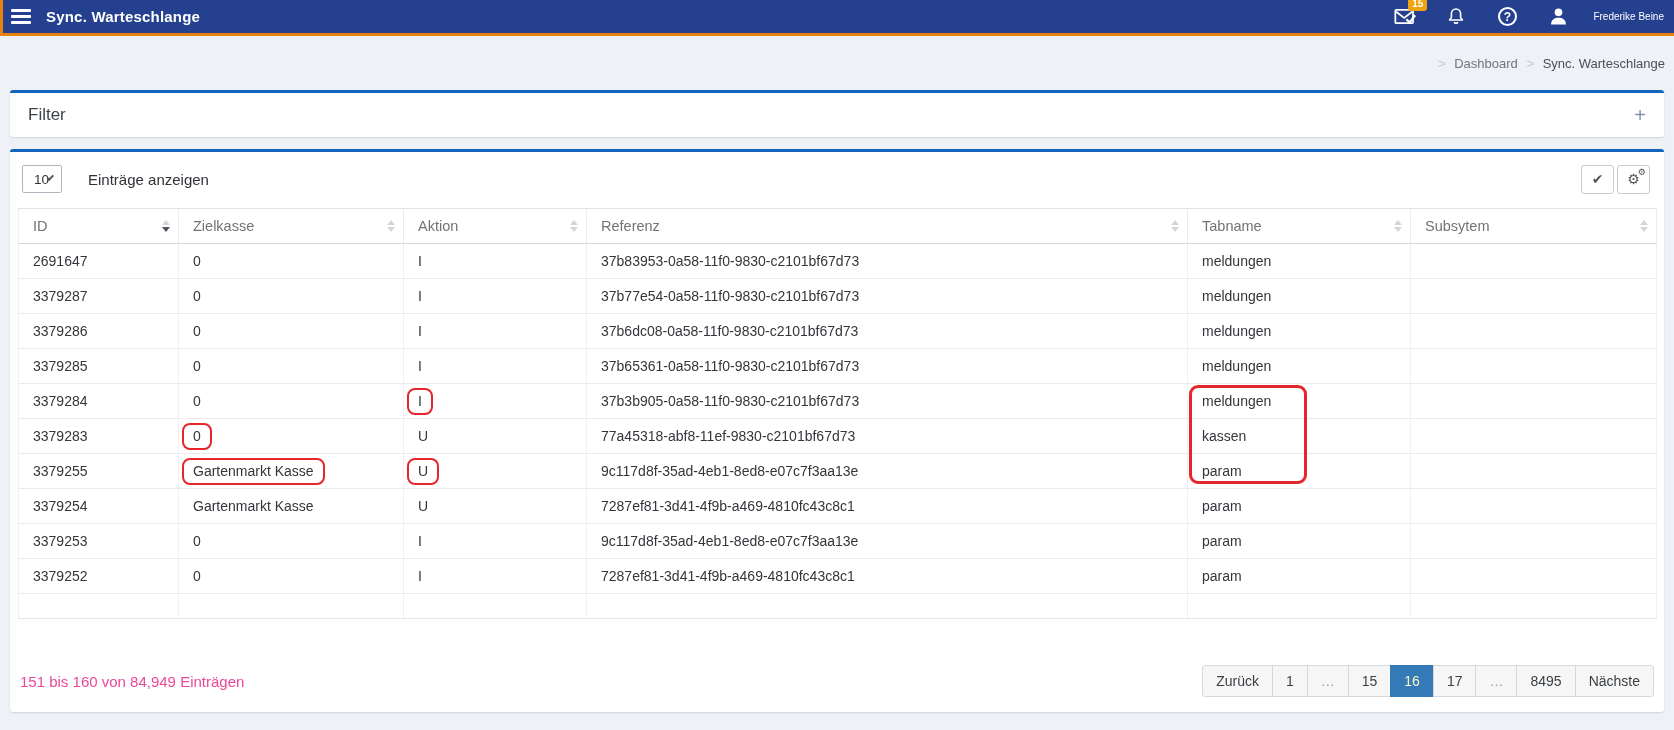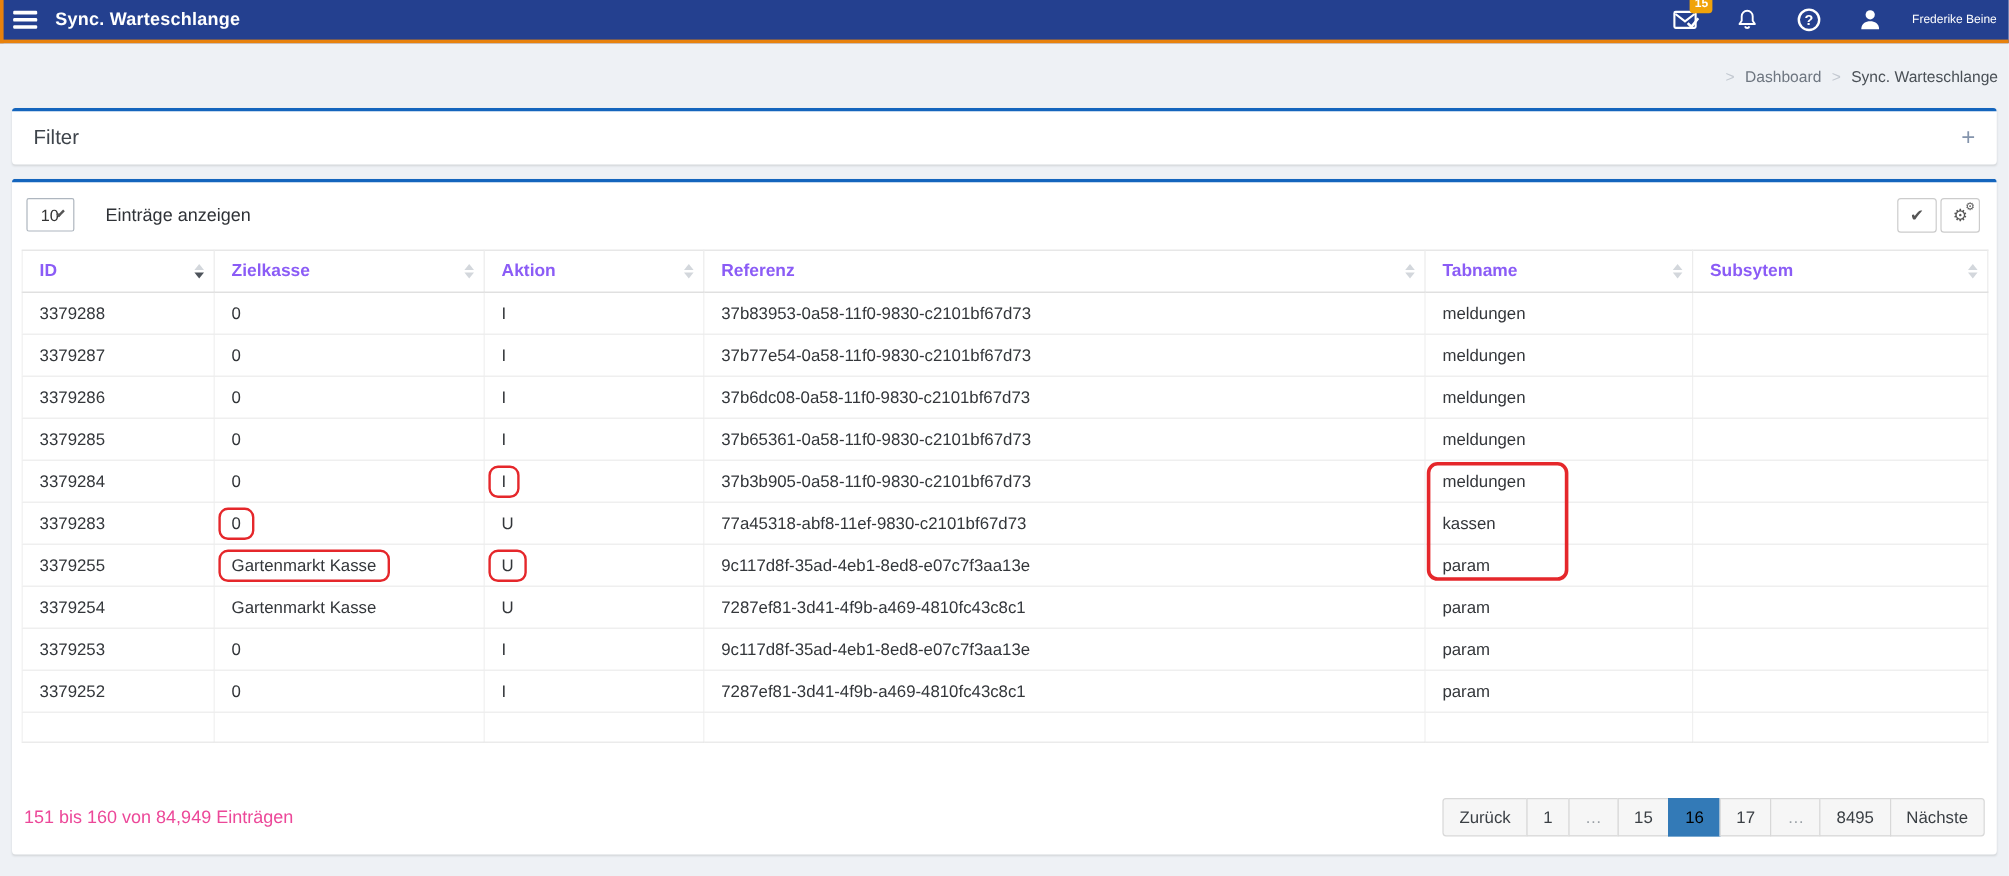--- a/index.html
+++ b/index.html
@@ -47,40 +47,40 @@
   .controls-label{margin-left:26px;font-size:15px;color:#2f3237}
   .controls-right{margin-left:auto;display:flex;gap:3px}
   .tool-btn{width:33px;height:29px;border:1px solid #ccc;border-radius:3px;background:#fff;display:flex;
     align-items:center;justify-content:center;color:#555;font-size:14px;cursor:pointer;padding:0}
   .gears{position:relative;font-size:14px;line-height:1}
   .gear-small{position:absolute;font-size:9px;right:-6px;top:-4px}
   
   .table-wrap{position:relative;margin-top:14px}
   table{border-collapse:collapse;table-layout:fixed;width:1638px;border-left:1px solid #f0f0f0}
   thead th{border-top:1px solid #e2e2e2;border-bottom:1px solid #d9d9d9;border-right:1px solid #ececec;
-    height:35px;text-align:left;padding:0 26px 0 14px;font-size:14.5px;color:#8b5cf6;position:relative;font-weight:700;cursor:pointer}
+    height:35px;text-align:left;padding:0 26px 0 14px;font-size:14.5px;color:#737373;position:relative;font-weight:400;cursor:pointer}
   tbody td{height:35px;padding:0 14px;font-size:14px;color:#33363a;
     border-bottom:1px solid #ebebeb;border-right:1px solid #f0f0f0;overflow:hidden;white-space:nowrap}
   tfoot th{height:25px;border-bottom:1px solid #e6e6e6;border-right:1px solid #f0f0f0}
   .sort{position:absolute;right:8px;top:50%;transform:translateY(-50%);display:flex;flex-direction:column;gap:2px}
   .tri{width:0;height:0;border-left:4px solid transparent;border-right:4px solid transparent}
   .tri-up{border-bottom:5px solid #d3d7dc}
   .tri-down{border-top:5px solid #d3d7dc}
   .sort.desc .tri-down{border-top-color:#4e545b}
   .hl{display:inline-block;border:2px solid var(--hl);border-radius:8px;padding:3px 9px 4px;margin:-5px 0 -5px -11px}
   .group-box{position:absolute;border:3px solid var(--hl);border-radius:9px;pointer-events:none}
   
   .footer-row{display:flex;align-items:center;margin:46px 0 0 2px;padding-right:2px}
   .info{font-size:15px;color:#ec4899}
   .pagination{margin-left:auto;display:flex}
   .page-btn{min-width:18px;text-align:center;padding:7px 13px;font-size:14px;color:#3a3f44;
     background:#f6f6f6;border:1px solid #d8d8d8;margin-left:-1px;cursor:pointer;user-select:none}
   .page-btn:first-child{border-radius:3px 0 0 3px;margin-left:0}
   .page-btn:last-child{border-radius:0 3px 3px 0}
-  .page-btn.active{background:var(--pagactive);border-color:var(--pagactive);color:#000000}
+  .page-btn.active{background:var(--pagactive);border-color:var(--pagactive);color:#fef9c3}
   .page-btn.disabled{color:#9aa0a6;cursor:default}
 </style>
 </head>
 <body>
 
 <div class="topbar">
   <div class="topbar-accent"></div>
   <div class="hamburger">
     <span></span>
       <span></span>
@@ -178,21 +178,21 @@
                 <i class="tri tri-down"></i>
               </span></th>
             <th><span>Subsytem</span><span class="sort none">
                 <i class="tri tri-up"></i>
                 <i class="tri tri-down"></i>
               </span></th>
           </tr>
         </thead>
       <tbody id="table-body">
           <tr>
-            <td>3379288</td>
+            <td>2691647</td>
             <td>0</td>
             <td>I</td>
             <td>37b83953-0a58-11f0-9830-c2101bf67d73</td>
             <td>meldungen</td>
             <td></td>
           </tr>
           <tr>
             <td>3379287</td>
             <td>0</td>
             <td>I</td>

